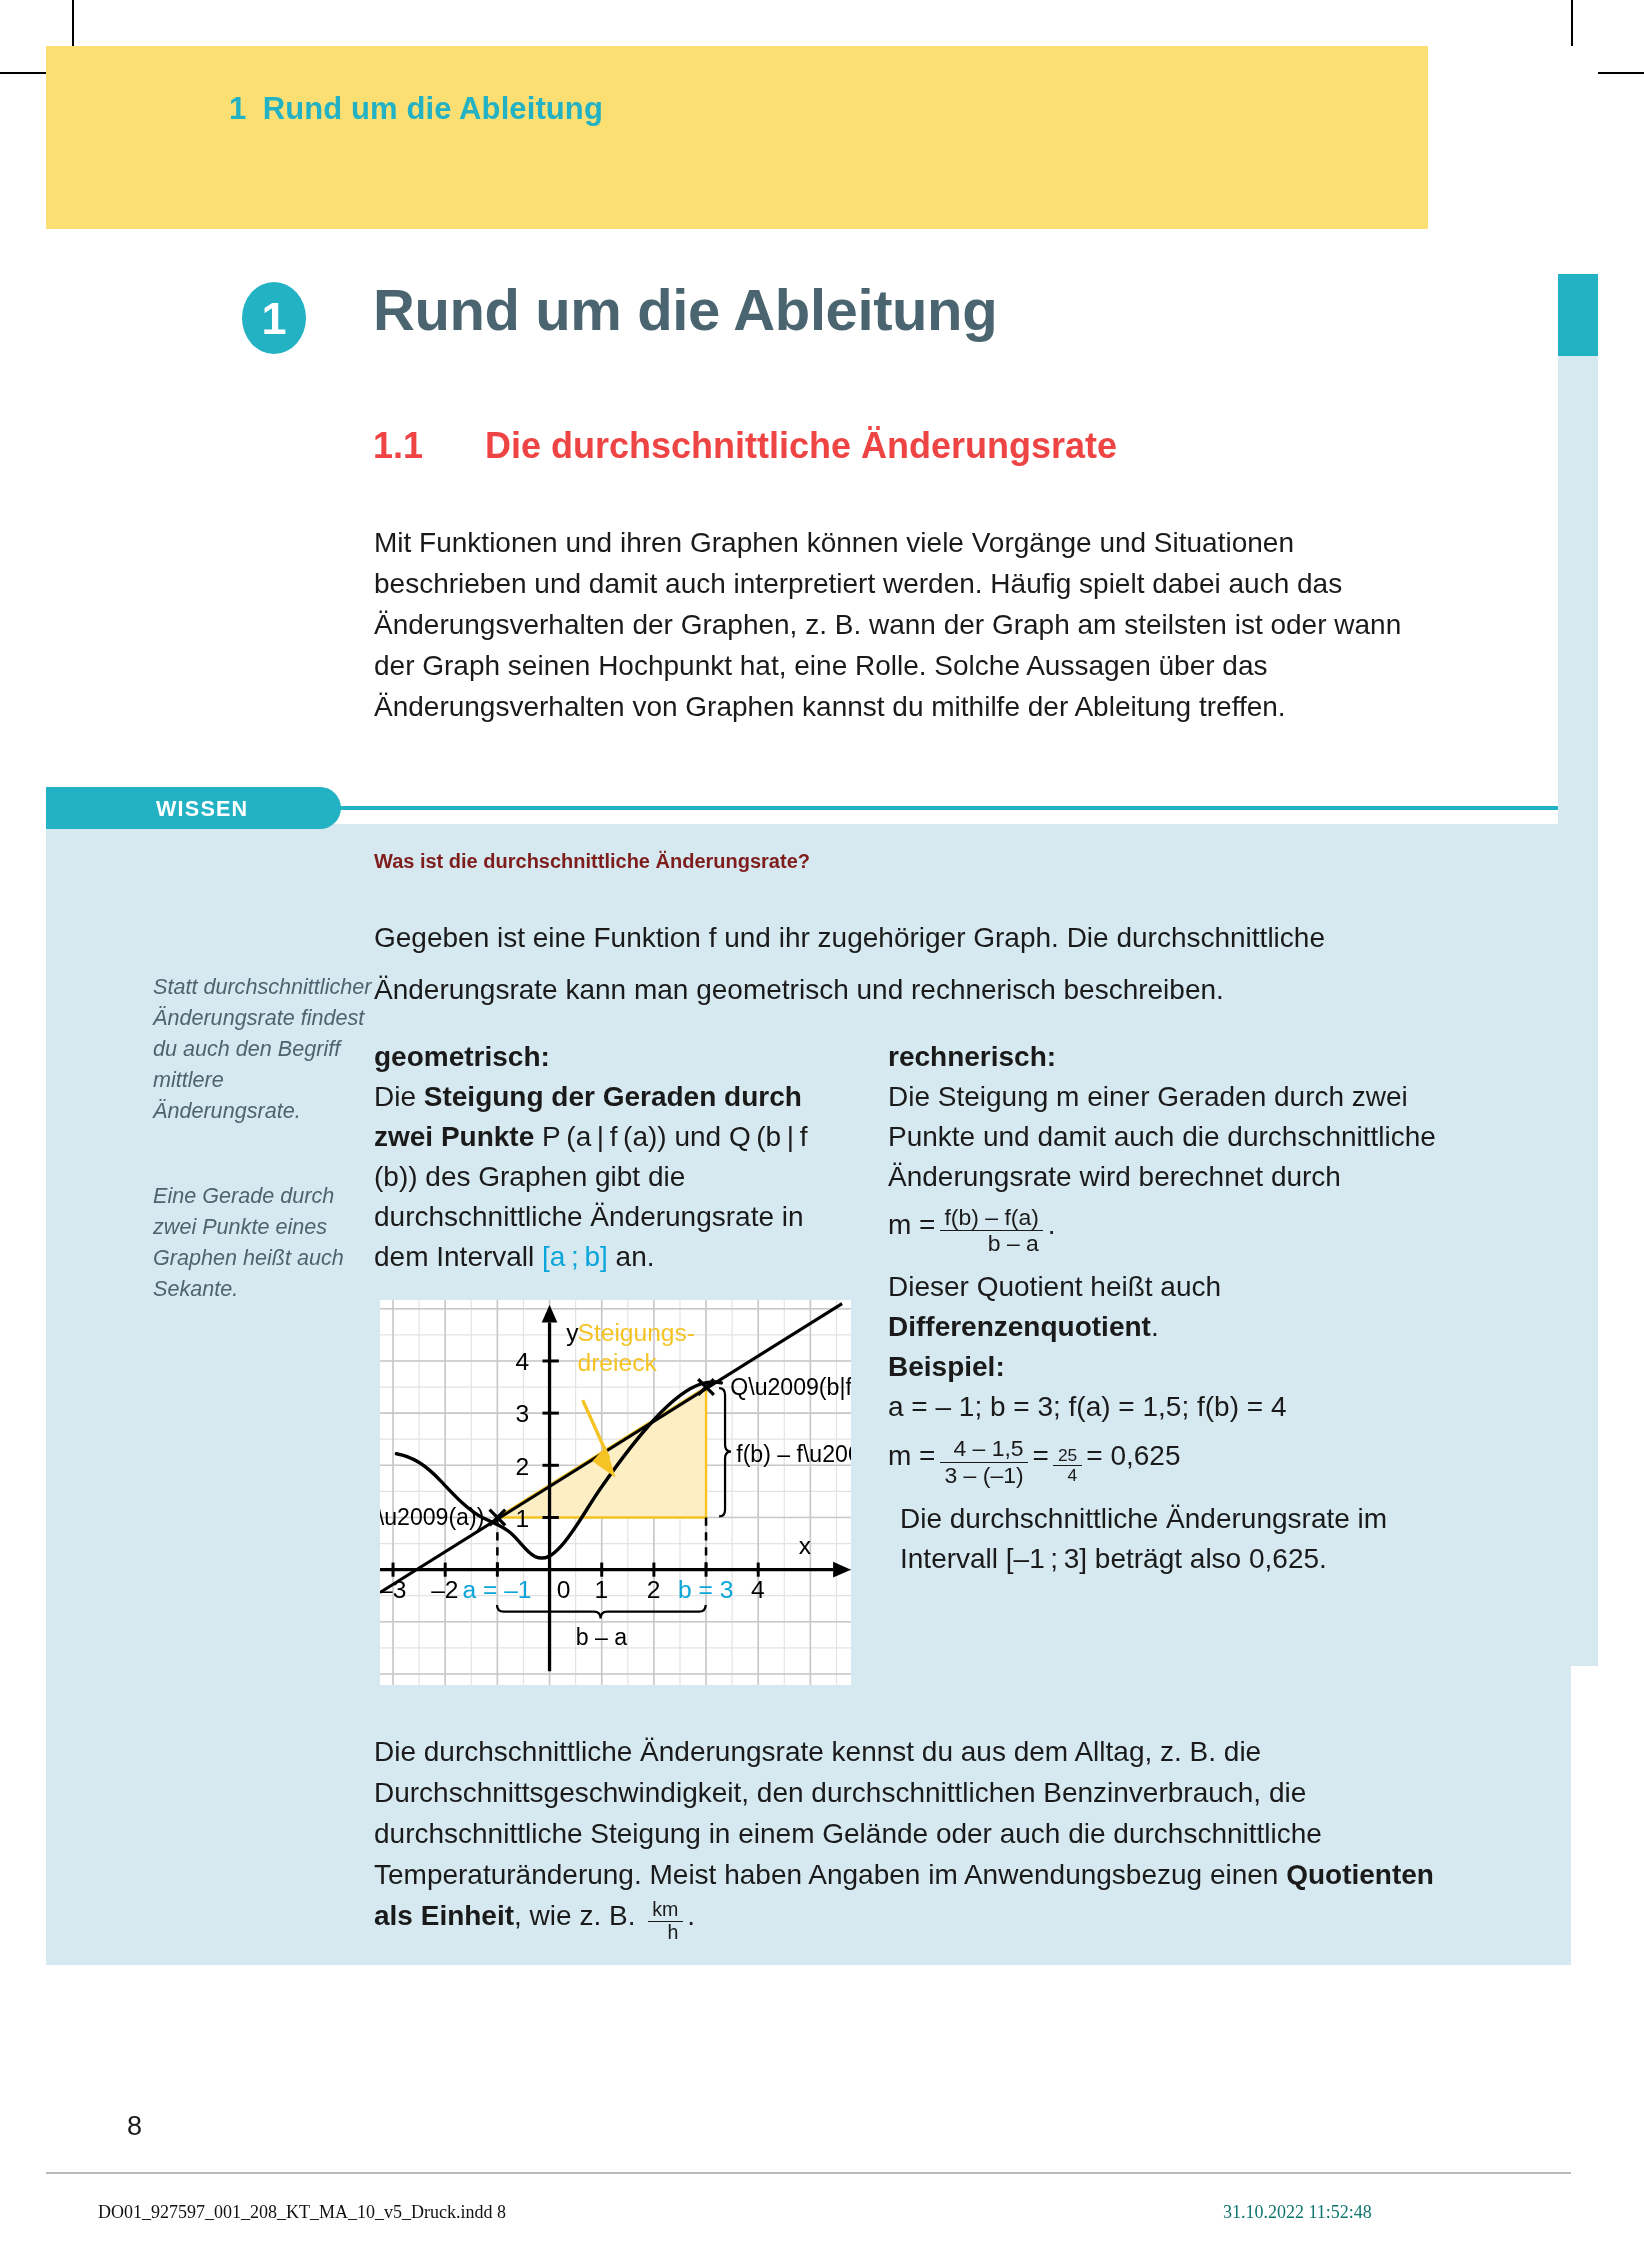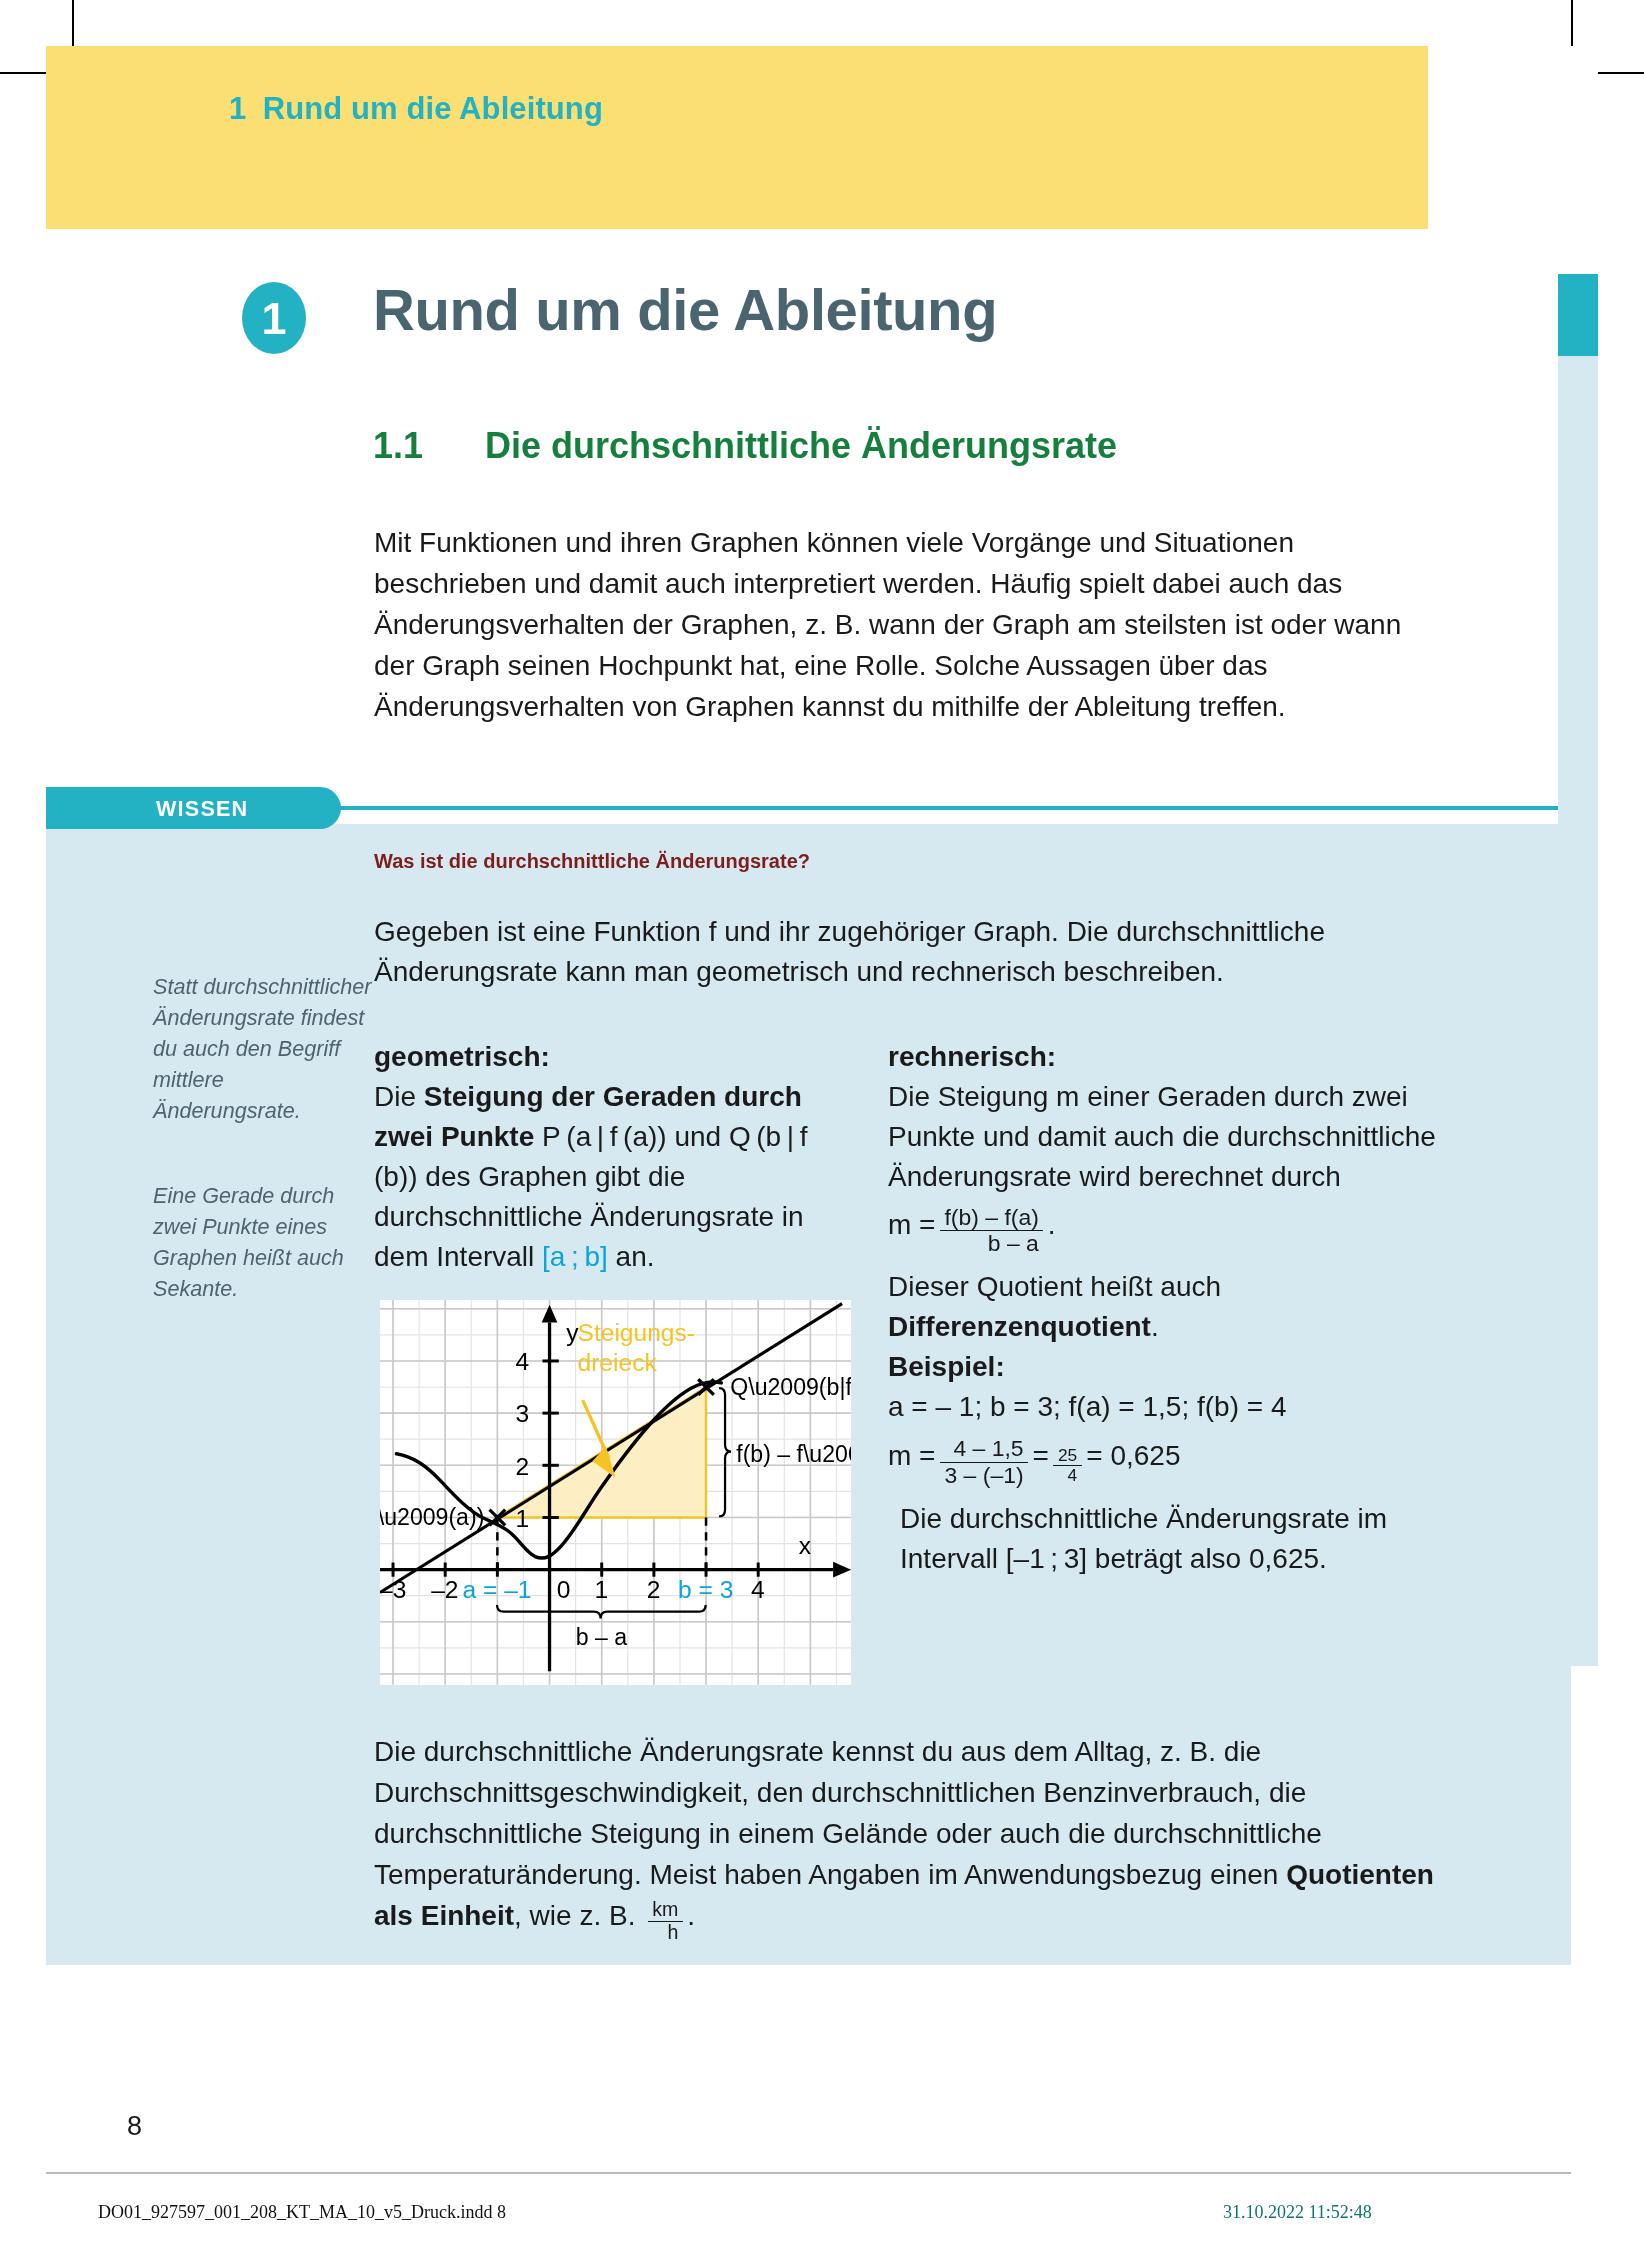--- a/index.html
+++ b/index.html
@@ -32,21 +32,21 @@
     display:flex;align-items:center;justify-content:center;
     font-size:45px;font-weight:700;line-height:1;
   }
   .chaptitle{
     position:absolute;left:373px;top:276px;
     font-size:58px;font-weight:700;color:#4a6470;letter-spacing:-0.4px;
     white-space:nowrap;
   }
   .sectionrow{
     position:absolute;left:373px;top:425px;
-    font-size:36px;font-weight:700;color:#15803d;white-space:nowrap;
+    font-size:36px;font-weight:700;color:#ef4444;white-space:nowrap;
   }
   .sectionrow .snum{display:inline-block;width:112px;}
 
   
   .intro{
     position:absolute;left:374px;top:522px;width:1059px;
     font-size:28px;line-height:41px;color:#1a1a1a;
   }
 
   
@@ -79,21 +79,21 @@
     font-size:21.6px;line-height:31px;font-style:italic;color:#4d6470;margin-top:40px;
   }
 
   
   .w-heading{
     position:absolute;left:374px;top:850px;
     font-size:20px;font-weight:700;color:#7f1d1d;white-space:nowrap;
   }
   .w-lead{
     position:absolute;left:374px;top:912px;width:1059px;
-    font-size:28px;line-height:40px;
+    font-size:28px;line-height:52px;
   }
 
   
   .col-geo{position:absolute;left:374px;top:1037px;width:455px;font-size:28px;line-height:40px;}
   .col-rech{position:absolute;left:888px;top:1037px;width:552px;font-size:28px;line-height:40px;}
   .colhead{font-weight:700;}
   b{font-weight:700;}
   .teal{color:#0aa5d9;}
 
   

